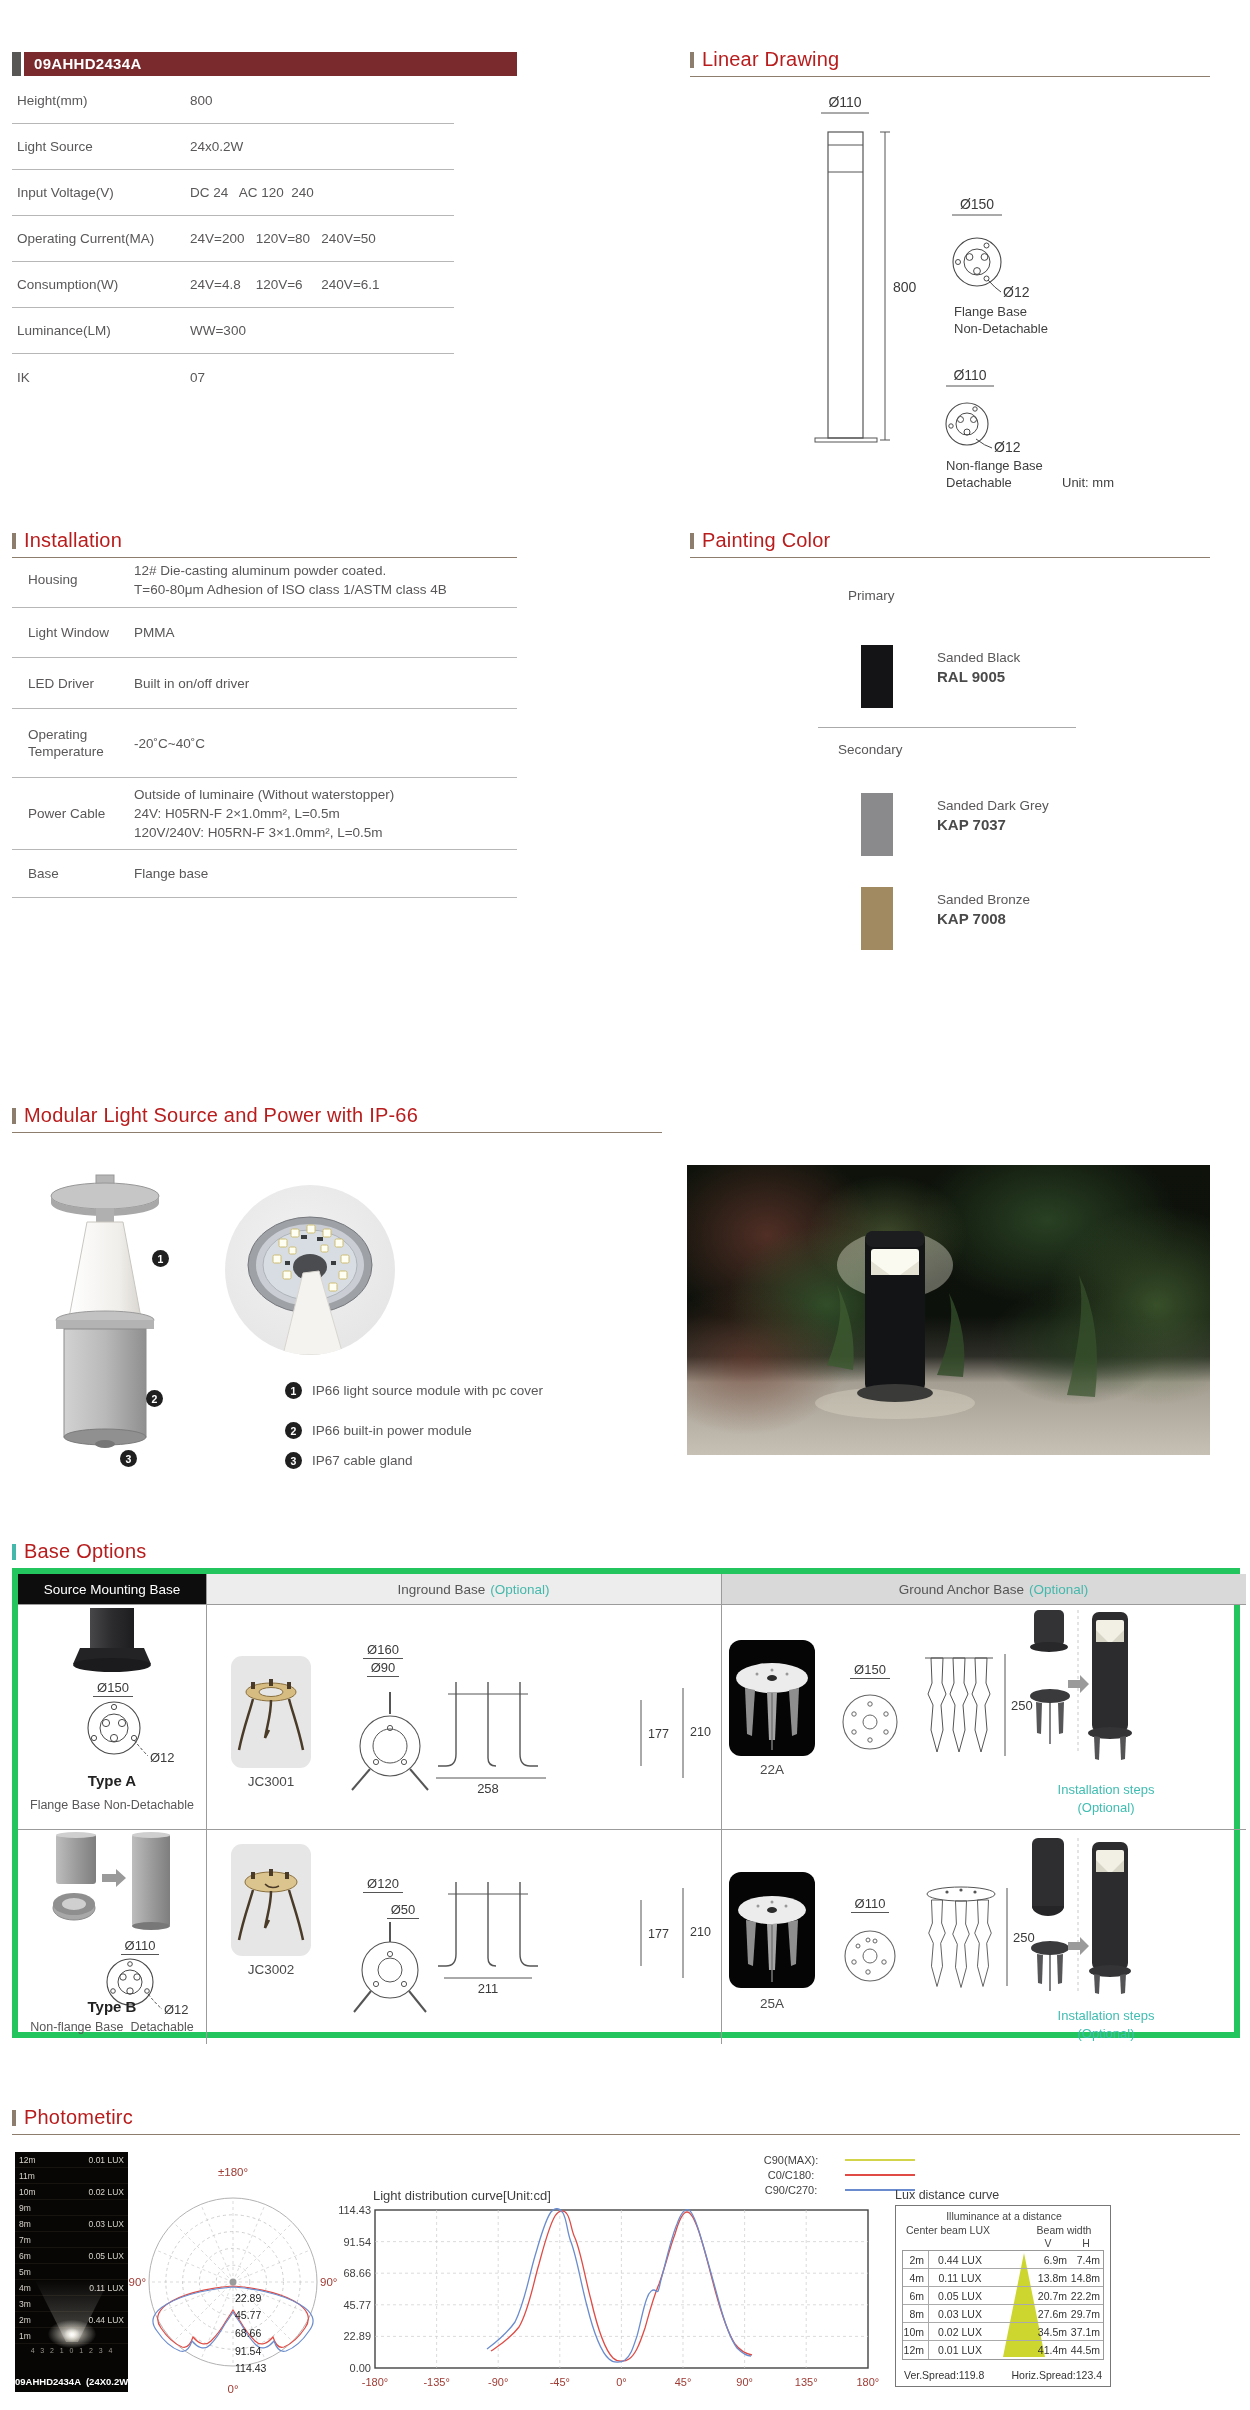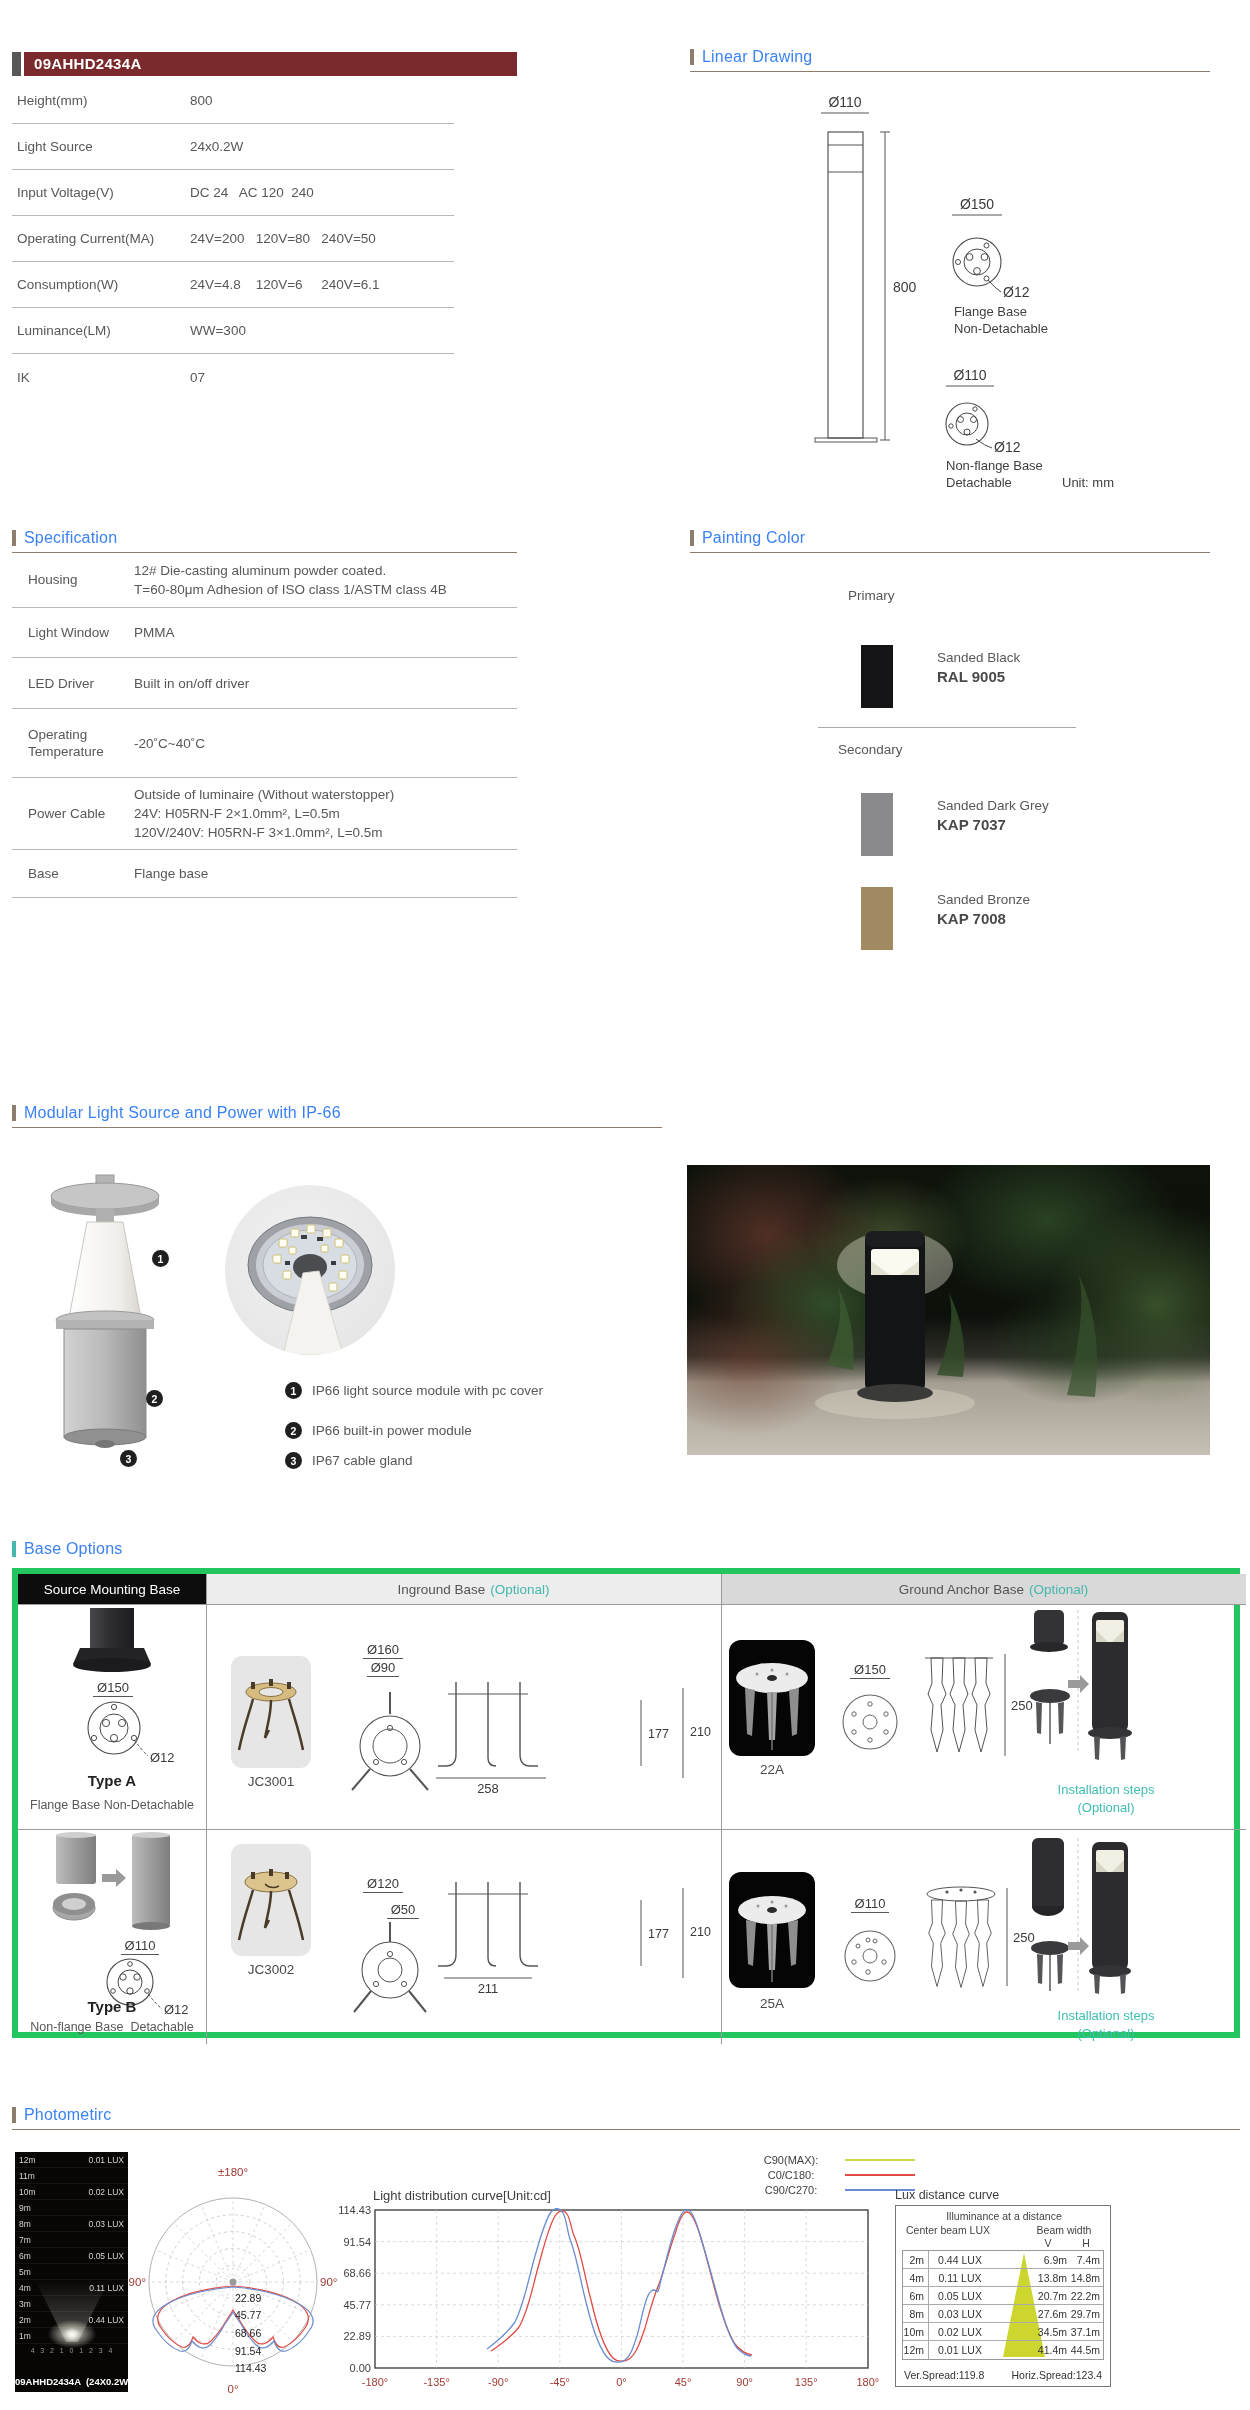--- a/index.html
+++ b/index.html
@@ -5,21 +5,21 @@
   * { margin:0; padding:0; box-sizing:border-box; }
   body { background:#ffffff; font-family:"Liberation Sans", sans-serif; }
   .sheet { position:relative; width:1250px; height:2410px; background:#fff; overflow:hidden; }
   .abs { position:absolute; }
 
   
   .sec-head { display:flex; align-items:center; gap:8px; border-bottom:1px solid #8d7d6c; padding-bottom:5px; }
   .sec-bar { width:4px; height:16px; background:#8d7d6c; flex:0 0 auto; }
   .sec-bar.teal { background:#45b8ac; }
   .sec-head.noline { border-bottom:none; }
-  .sec-title { font-size:16px; color:#3b82f6; letter-spacing:0.2px; }
+  .sec-title { font-size:20px; color:#b91c1c; letter-spacing:0.2px; }
 
   
   .banner { display:flex; align-items:stretch; height:24px; }
   .banner-accent { width:9px; background:#595656; margin-right:3px; }
   .banner-red { flex:1; background:#7a292d; color:#fff; font-weight:bold; font-size:15px; line-height:24px; padding-left:10px; letter-spacing:0.3px; }
 
   
   .qrow { display:flex; align-items:center; height:46px; border-bottom:1px solid #b7b7b7; }
   .qrow.last { border-bottom:none; }
   .qlabel { width:178px; font-size:13.5px; color:#595757; padding-left:5px; }
@@ -170,21 +170,21 @@
     <circle cx="261" cy="338" r="2.2" fill="none" stroke="#4a4a4a"></circle>
     <path d="M286,351 Q295,358 302,360" fill="none" stroke="#4a4a4a" stroke-width="1"></path>
     <text x="304" y="364" font-size="14" fill="#3a3a3a">Ø12</text>
     <text x="256" y="382" font-size="13" fill="#3f3f3f">Non-flange Base</text>
     <text x="256" y="399" font-size="13" fill="#3f3f3f">Detachable</text>
     <text x="372" y="399" font-size="13" fill="#3f3f3f">Unit: mm</text>
   </svg>
 
   <div class="abs sec-head" style="left:12px; top:529px; width:505px;">
     <span class="sec-bar"></span>
-    <span class="sec-title">Specification</span>
+    <span class="sec-title">Installation</span>
   </div>
 
   <div class="abs" style="left:12px; top:552px; width:505px;">
     <div class="srow" style="min-height:56px">
         <div class="slabel">Housing</div>
         <div class="sval">
           <span>12# Die-casting aluminum powder coated.</span>
           <span>T=60-80μm Adhesion of ISO class 1/ASTM class 4B</span>
         </div>
       </div>

